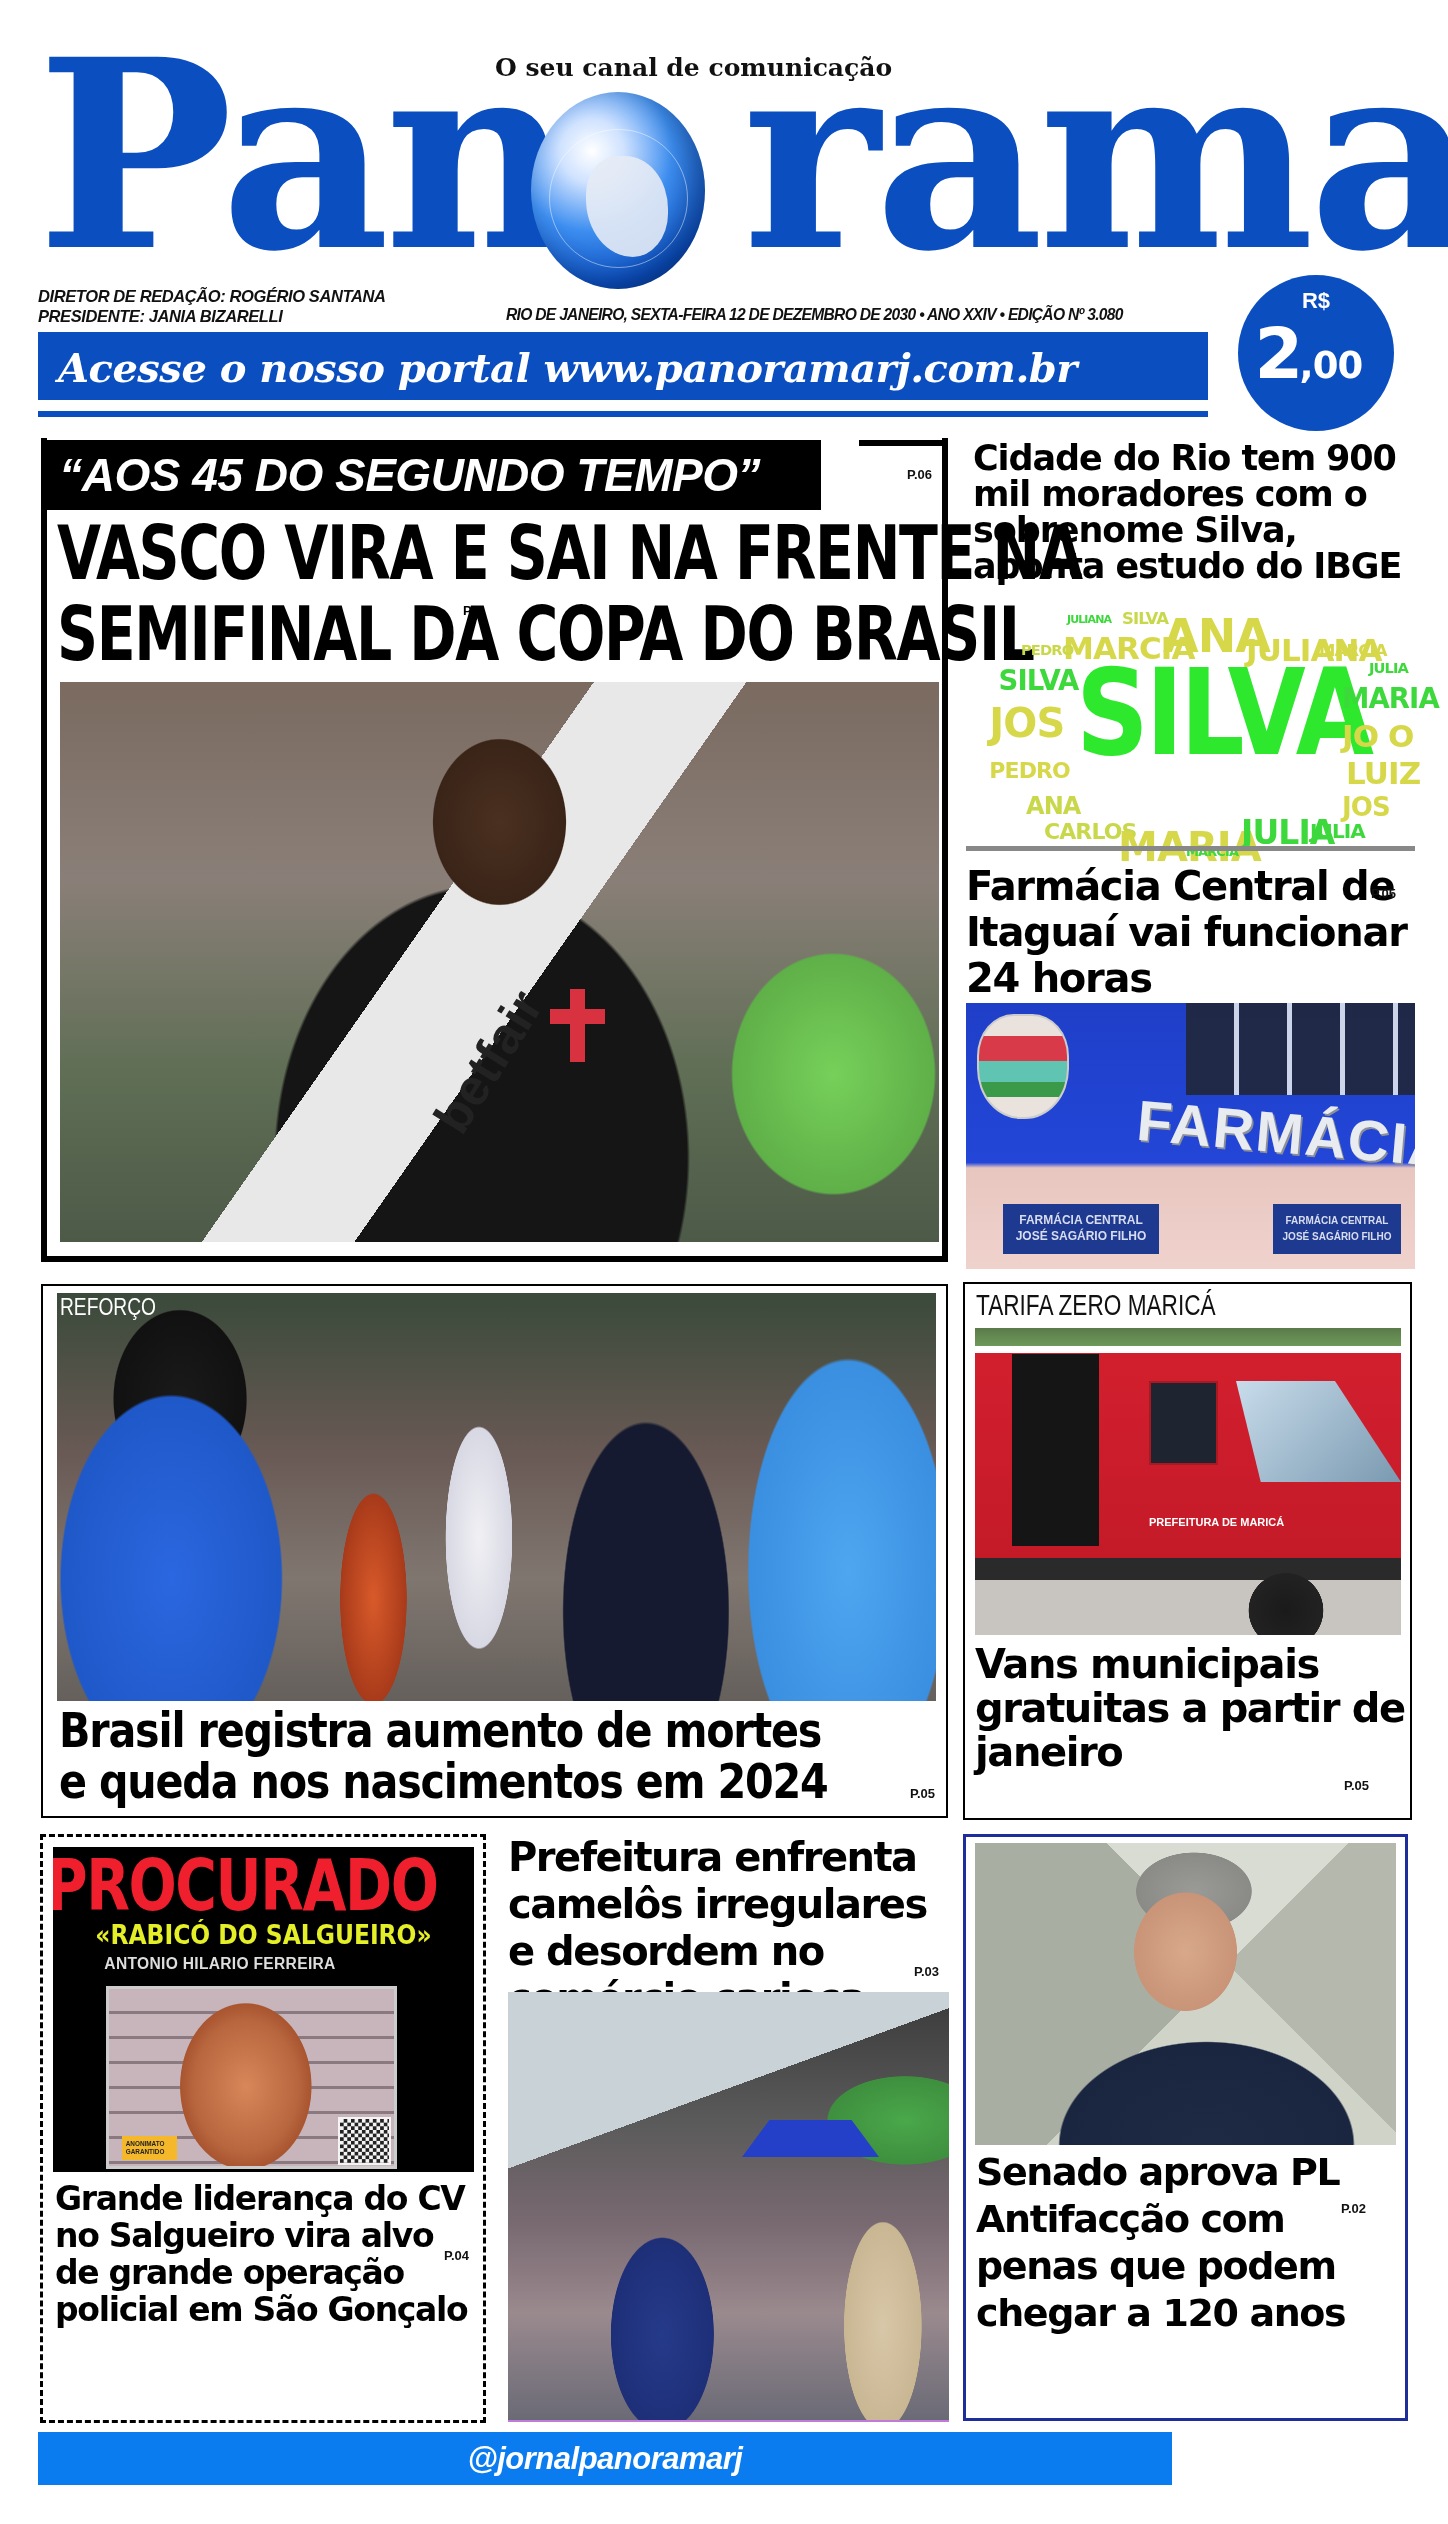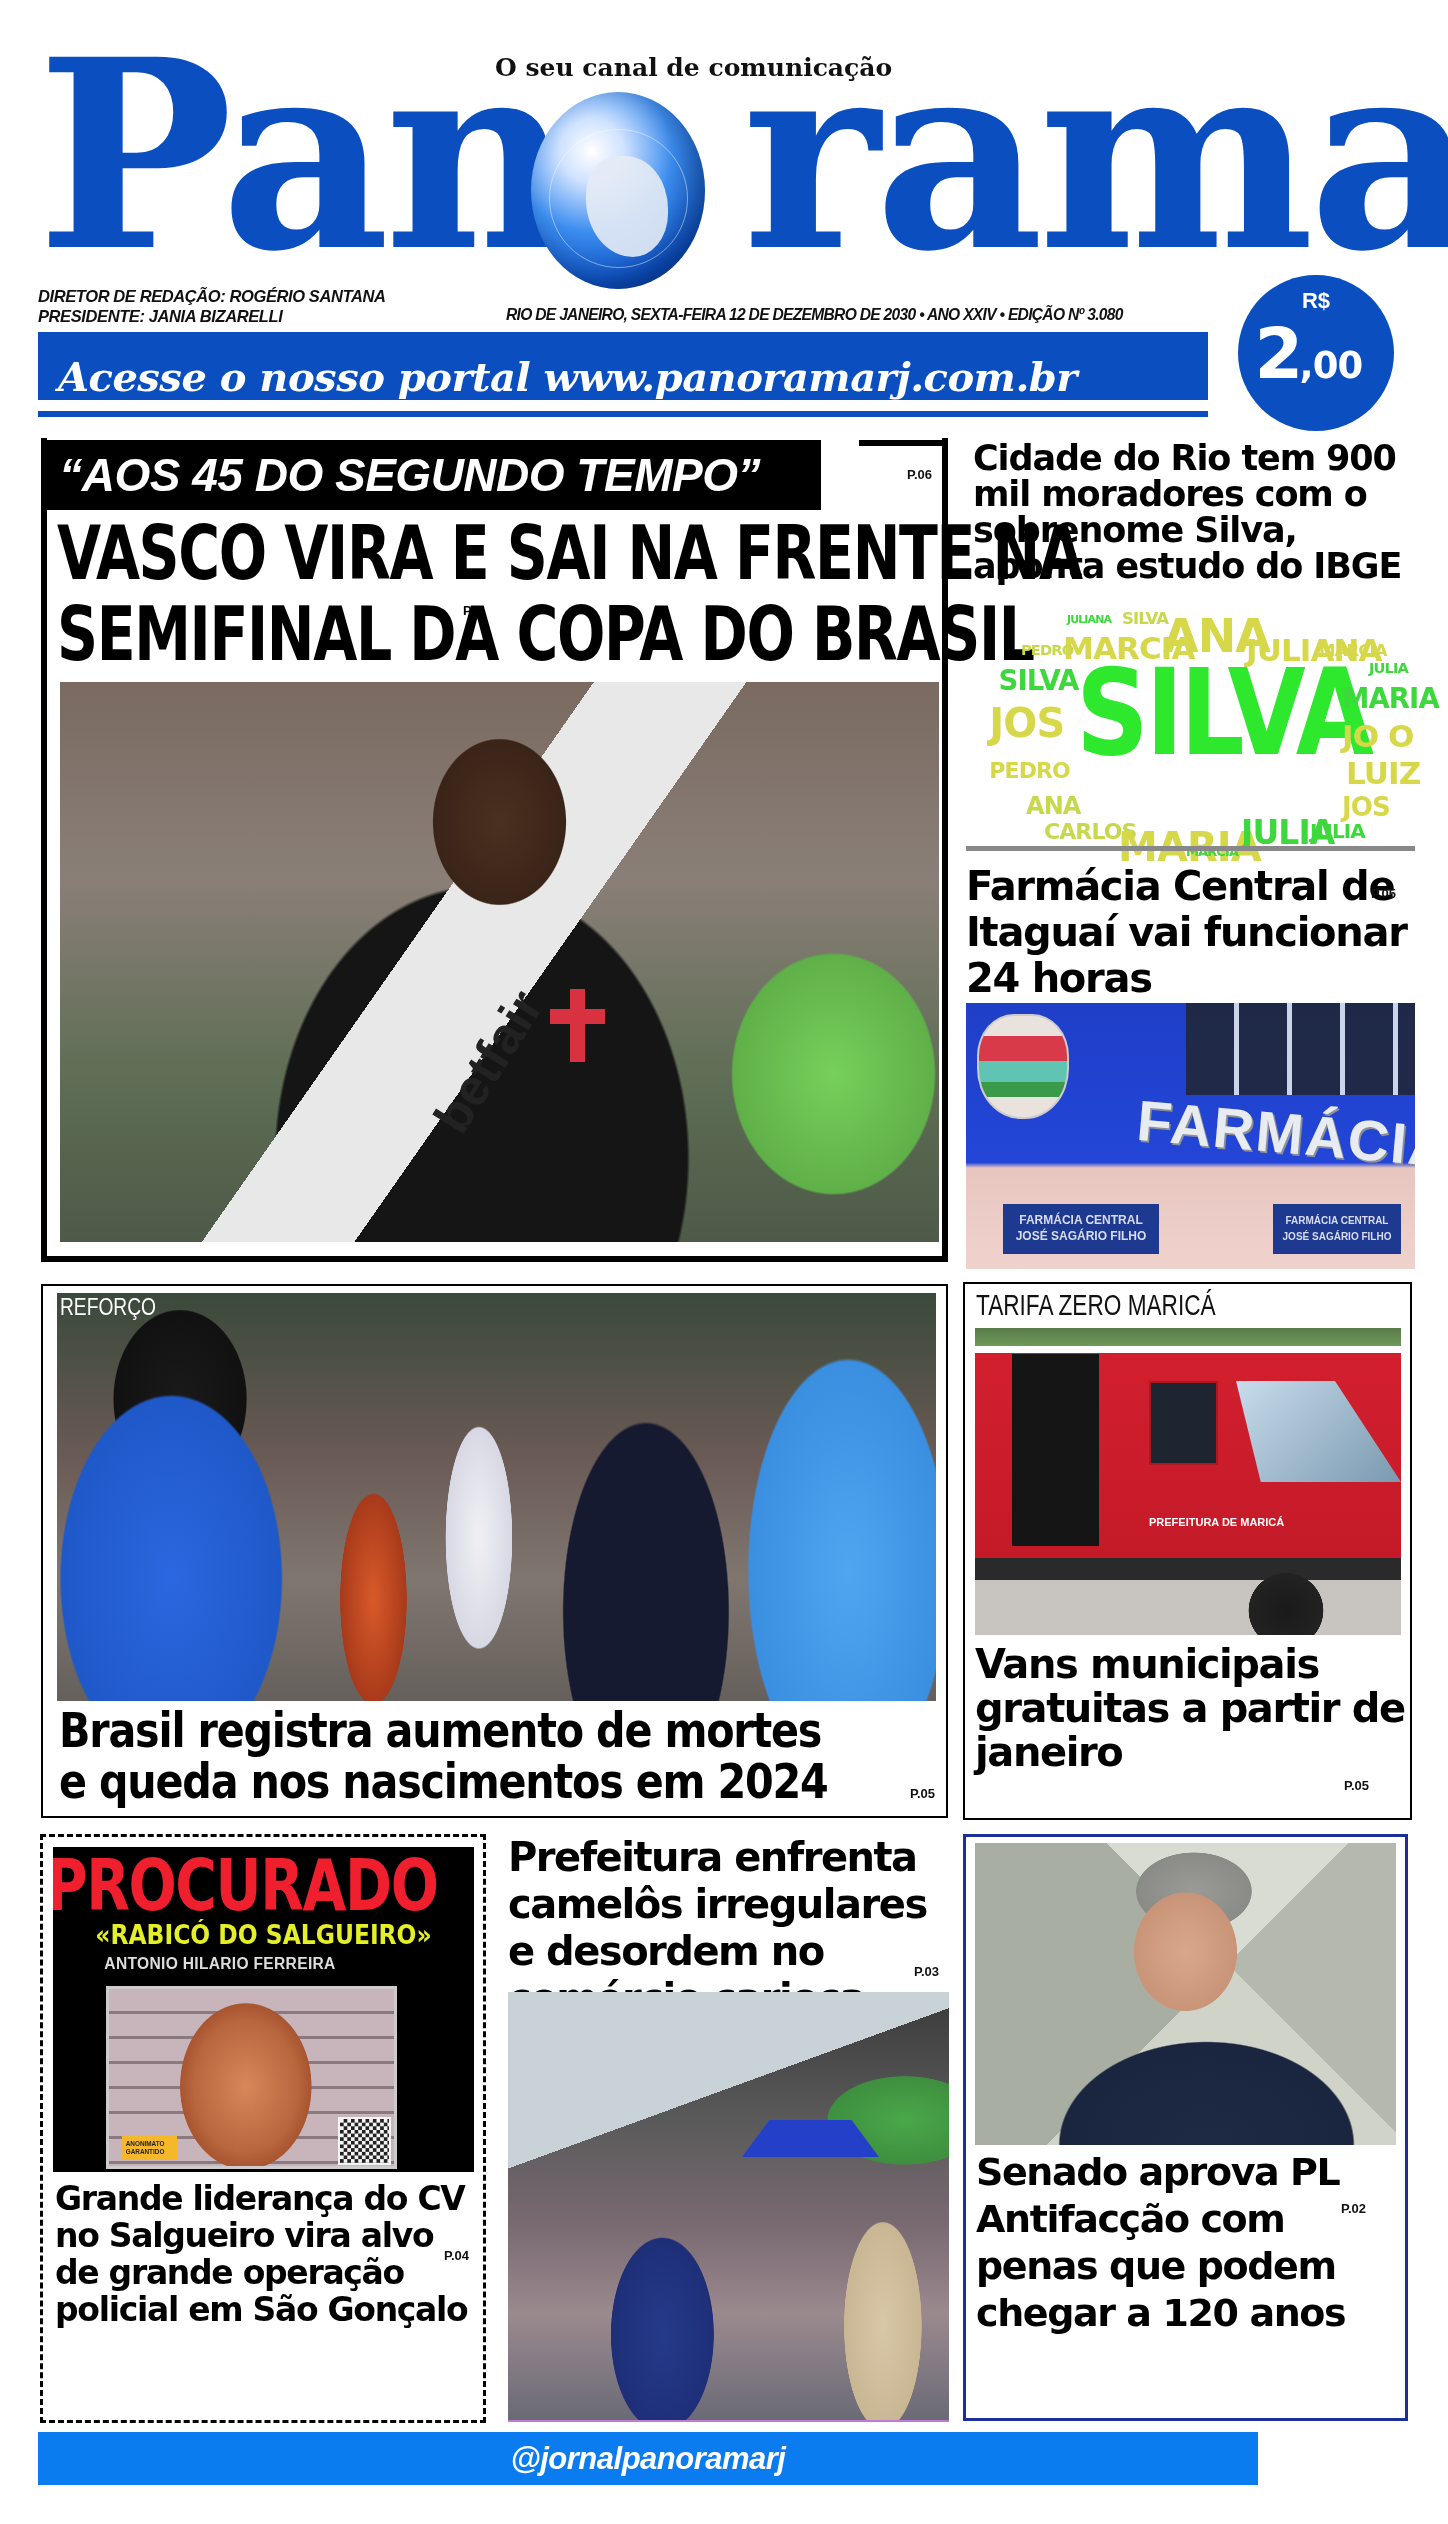--- a/index.html
+++ b/index.html
@@ -10,21 +10,21 @@
   .masthead-title { left: 37px; top: 27.5px; width: 1355px; height: 256px; font-family: "DejaVu Serif", serif; font-weight: 900; color: #0a4ec0; font-size: 261px; line-height: 256px; letter-spacing: -5.5px; white-space: nowrap; }
   .masthead-title span { display: inline-block; }
   .globe { left: 531px; top: 92px; width: 174px; height: 197px; border-radius: 50%; background: radial-gradient(circle at 35% 30%, #ffffff 0%, #cfe2ff 18%, #3d8ef0 45%, #0b4fc2 75%, #062f7c 100%); box-shadow: inset -13px -9.2px 27.5px rgba(0,0,0,0.25); }
   .globe::before { content: ""; position: absolute; left: 55px; top: 64px; width: 82px; height: 101px; border-radius: 40% 55% 45% 60%; background: rgba(230,235,245,0.9); }
   .globe::after { content: ""; position: absolute; left: 18.3px; top: 37px; width: 137px; height: 137px; border-radius: 50%; border: 1.8px solid rgba(255,255,255,0.45); }
   .tagline { left: 495px; top: 53px; font-family: "DejaVu Serif", serif; font-weight: bold; font-size: 25px; color: #111; white-space: nowrap; }
   .credits { left: 38px; top: 286px; font-size: 16.5px; font-weight: bold; font-style: italic; line-height: 20px; color: #111; letter-spacing: -0.4px; }
   .dateline { left: 506px; top: 306px; font-size: 15.6px; font-weight: bold; font-style: italic; color: #111; letter-spacing: -0.7px; white-space: nowrap; }
   .portal-bar { left: 38px; top: 332px; width: 1170px; height: 73px; background: #0a4ec0; border-bottom: 5.5px solid #fff; }
   .portal-bar-under { left: 38px; top: 411px; width: 1170px; height: 5.5px; background: #0a4ec0; }
-  .portal-text { position: absolute; left: 20px; top: 21px; font-family: "DejaVu Serif", serif; font-style: italic; font-weight: bold; font-size: 40px; color: #fff; white-space: nowrap; letter-spacing: -0.5px; }
+  .portal-text { position: absolute; left: 20px; top: 12px; font-family: "DejaVu Serif", serif; font-style: italic; font-weight: bold; font-size: 40px; color: #fff; white-space: nowrap; letter-spacing: -0.5px; }
   .price { left: 1238px; top: 275px; width: 156px; height: 156px; border-radius: 50%; background: #0a4ec0; color: #fff; text-align: center; }
   .price-cur { position: absolute; left: 0; right: 0; top: 13px; font-size: 22px; font-weight: bold; }
   .price-val { position: absolute; left: 16.5px; top: 38px; font-size: 70px; font-weight: 900; font-family: "DejaVu Sans", sans-serif; letter-spacing: -3.7px; }
   .price-val small { font-size: 37px; letter-spacing: -0.9px; }
 
   
   .main-box { left: 41px; top: 438px; width: 907px; height: 824px; border: 6.4px solid #000; border-top-width: 0; }
   .main-box::before { content: ""; position: absolute; left: -6.4px; top: 0; width: 907px; height: 6.4px; }
   .kicker { left: 41px; top: 440px; width: 780px; height: 70px; background: #000; color: #fff; font-size: 46px; font-style: italic; font-weight: bold; line-height: 70px; padding-left: 18.3px; white-space: nowrap; letter-spacing: -0.5px; }
   .main-topline { left: 859px; top: 440px; width: 89px; height: 6.4px; background: #000; }
@@ -114,21 +114,21 @@
   .senado-box { left: 963px; top: 1834px; width: 445px; height: 587px; border: 3.7px solid #1d2d9a; }
   .senado-photo { left: 975px; top: 1843px; width: 421px; height: 302px; background:
       radial-gradient(ellipse 73px 84px at 50% 36%, #d8a88a 0%, #c99478 70%, transparent 71%),
       radial-gradient(ellipse 82px 55px at 52% 16%, #9a9a96 0%, #8a8a86 70%, transparent 71%),
       radial-gradient(ellipse 183px 128px at 55% 100%, #1e2a44 0%, #1a2640 80%, transparent 81%),
       conic-gradient(from 45deg at 60% 40%, #b4b8ad 0 25%, #cfd3c8 0 50%, #a9aea2 0 75%, #d8dcd2 0),
       #c8ccc2; }
   .senado-headline { left: 976px; top: 2149px; width: 430px; font-family: "DejaVu Sans", sans-serif; font-weight: 900; font-size: 38px; line-height: 47px; letter-spacing: -1.4px; }
   .senado-pg { left: 1341px; top: 2201px; }
 
-  .footer-bar { left: 38px; top: 2432px; width: 1220px; height: 53px; background: #0a7cf0; text-align: center; }
+  .footer-bar { left: 38px; top: 2432px; width: 1134px; height: 53px; background: #0a7cf0; text-align: center; }
   .footer-bar span { font-size: 31px; font-style: italic; font-weight: bold; color: #fff; line-height: 53px; letter-spacing: -0.5px; }
 </style>
 </head>
 <body>
 
 <div class="abs masthead-title">
   <span>Pan</span><span style="width:174px"></span><span>rama</span>
 </div>
 <div class="abs globe"></div>
 <div class="abs tagline">O seu canal de comunicação</div>

